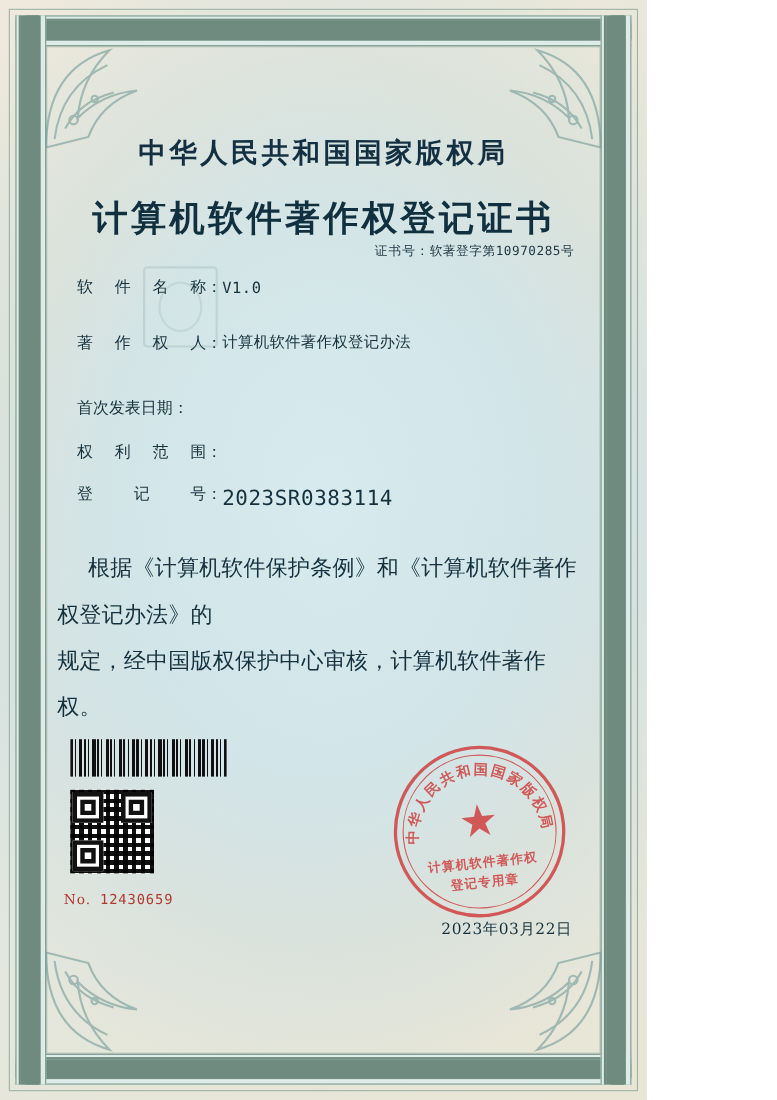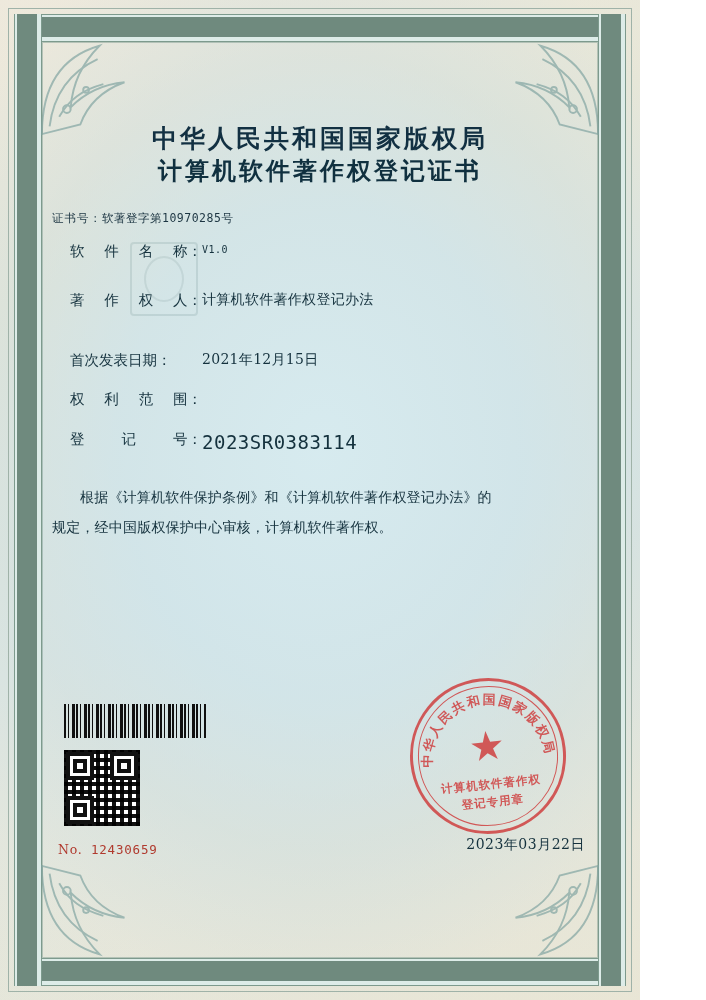--- a/index.html
+++ b/index.html
@@ -10,21 +10,21 @@
   body {
     width: 706px;
     height: 1000px;
     font-family: "Liberation Serif", serif;
     overflow: hidden;
   }
 
   
   .page {
     position: relative;
-    width: 640px;
+    width: 588px;
     height: 1000px;
     background: #e5e5e5;
     overflow: hidden;
   }
 
   
   .paper-wash {
     position: absolute;
     inset: 0;
     background:
@@ -104,30 +104,30 @@
     text-align: center;
     margin-top: 70px;
     font-size: 25px;
     font-weight: bold;
     letter-spacing: 3px;
     color: #123042;
     font-family: "DejaVu Serif", serif;
   }
   .title-sub {
     text-align: center;
-    font-size: 24px;
+    margin-top: 22px;
+    font-size: 32px;
     font-weight: bold;
     letter-spacing: 3px;
     color: #10303f;
     font-family: "DejaVu Serif", serif;
   }
 
   .cert-no-line {
-    margin-top: 24px;
-    text-align: left;
+    text-align: right;
     padding-right: 14px;
     font-size: 11.5px;
     letter-spacing: 0.5px;
     color: #1c3542;
     font-family: "DejaVu Sans Mono", monospace;
   }
   .cert-no-label { font-family: "DejaVu Serif", serif; letter-spacing: 1px; }
 
   
   .fields { margin-top: 14px; padding-left: 18px; }
@@ -157,44 +157,44 @@
     font-size: 14px;
     letter-spacing: 0.3px;
   }
   .row .value .mono {
     font-family: "DejaVu Sans Mono", monospace;
     font-size: 19px;
     letter-spacing: 0.5px;
   }
   .value-line2 {
     font-family: "DejaVu Sans Mono", monospace;
-    font-size: 10px;
+    font-size: 14px;
     letter-spacing: 0.5px;
     display: block;
     margin-top: 2px;
   }
 
   .gap-sm { height: 10px; }
 
   
   .statement {
     margin-top: 26px;
-    font-size: 14px;
+    font-size: 20px;
     line-height: 2.1;
     color: #14313d;
     font-family: "DejaVu Serif", serif;
     letter-spacing: 0.2px;
   }
   .statement .indent { display: block; text-indent: 28px; }
 
   
   .codes {
     position: absolute;
     left: 58px;
-    top: 704px;
+    top: 672px;
     width: 160px;
   }
   .barcode {
     width: 142px;
     height: 34px;
     background-image: repeating-linear-gradient(
       to right,
       #101010 0px, #101010 2px,
       transparent 2px, transparent 4px,
       #101010 4px, #101010 5px,
@@ -286,21 +286,21 @@
     font-family: "DejaVu Serif", serif;
     letter-spacing: 1px;
     font-weight: bold;
   }
   .seal-line1 { top: 96px; }
   .seal-line2 { top: 114px; }
 
   
   .issue-date {
     position: absolute;
-    right: 55px;
+    right: 68px;
     top: 836px;
     font-size: 14px;
     color: #14313d;
     font-family: "DejaVu Serif", serif;
     letter-spacing: 0.5px;
   }
 
   
   .watermark {
     position: absolute;
@@ -405,21 +405,20 @@
           <span>人：</span>
         </div>
         <div class="value">计算机软件著作权登记办法</div>
       </div>
 
       <div class="gap-sm"></div>
       <div class="gap-sm"></div>
 
       <div class="row">
         <div class="label">首次发表日期：</div>
-        <div class="value">2021年12月15日</div>
       </div>
 
 
 
       <div class="row">
         <div class="label spread">
           <span>权</span>
           <span>利</span>
           <span>范</span>
           <span>围：</span>

